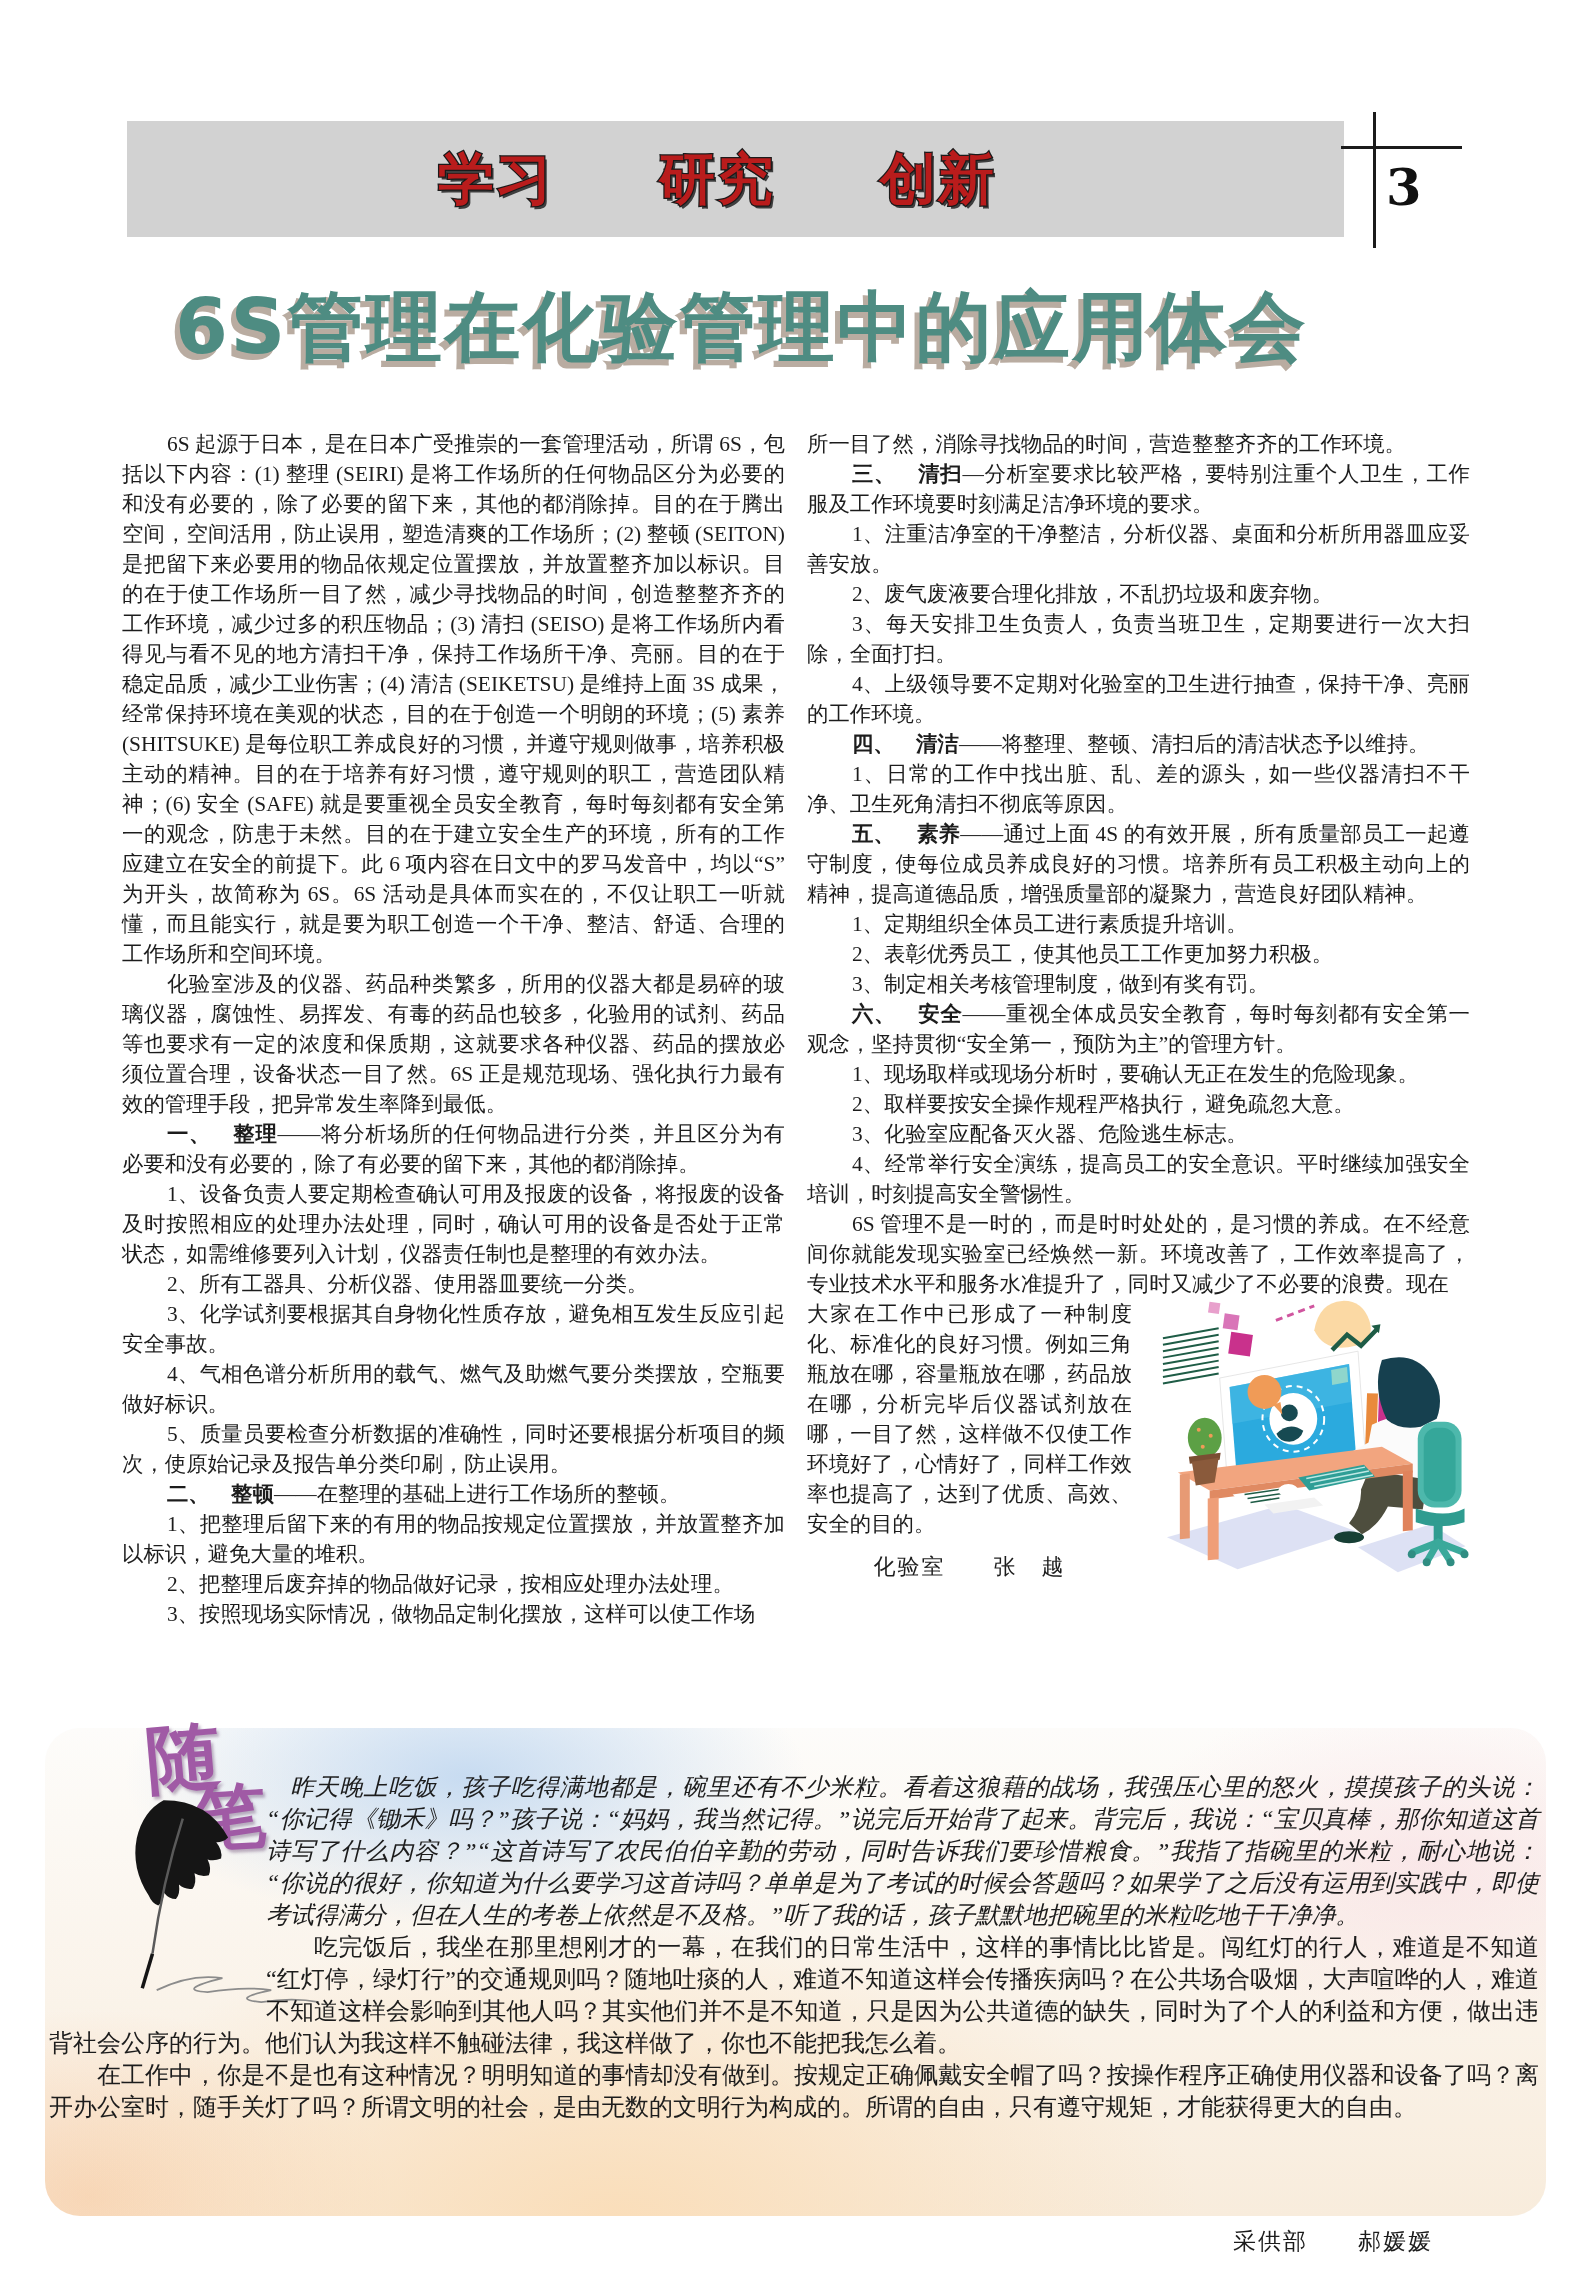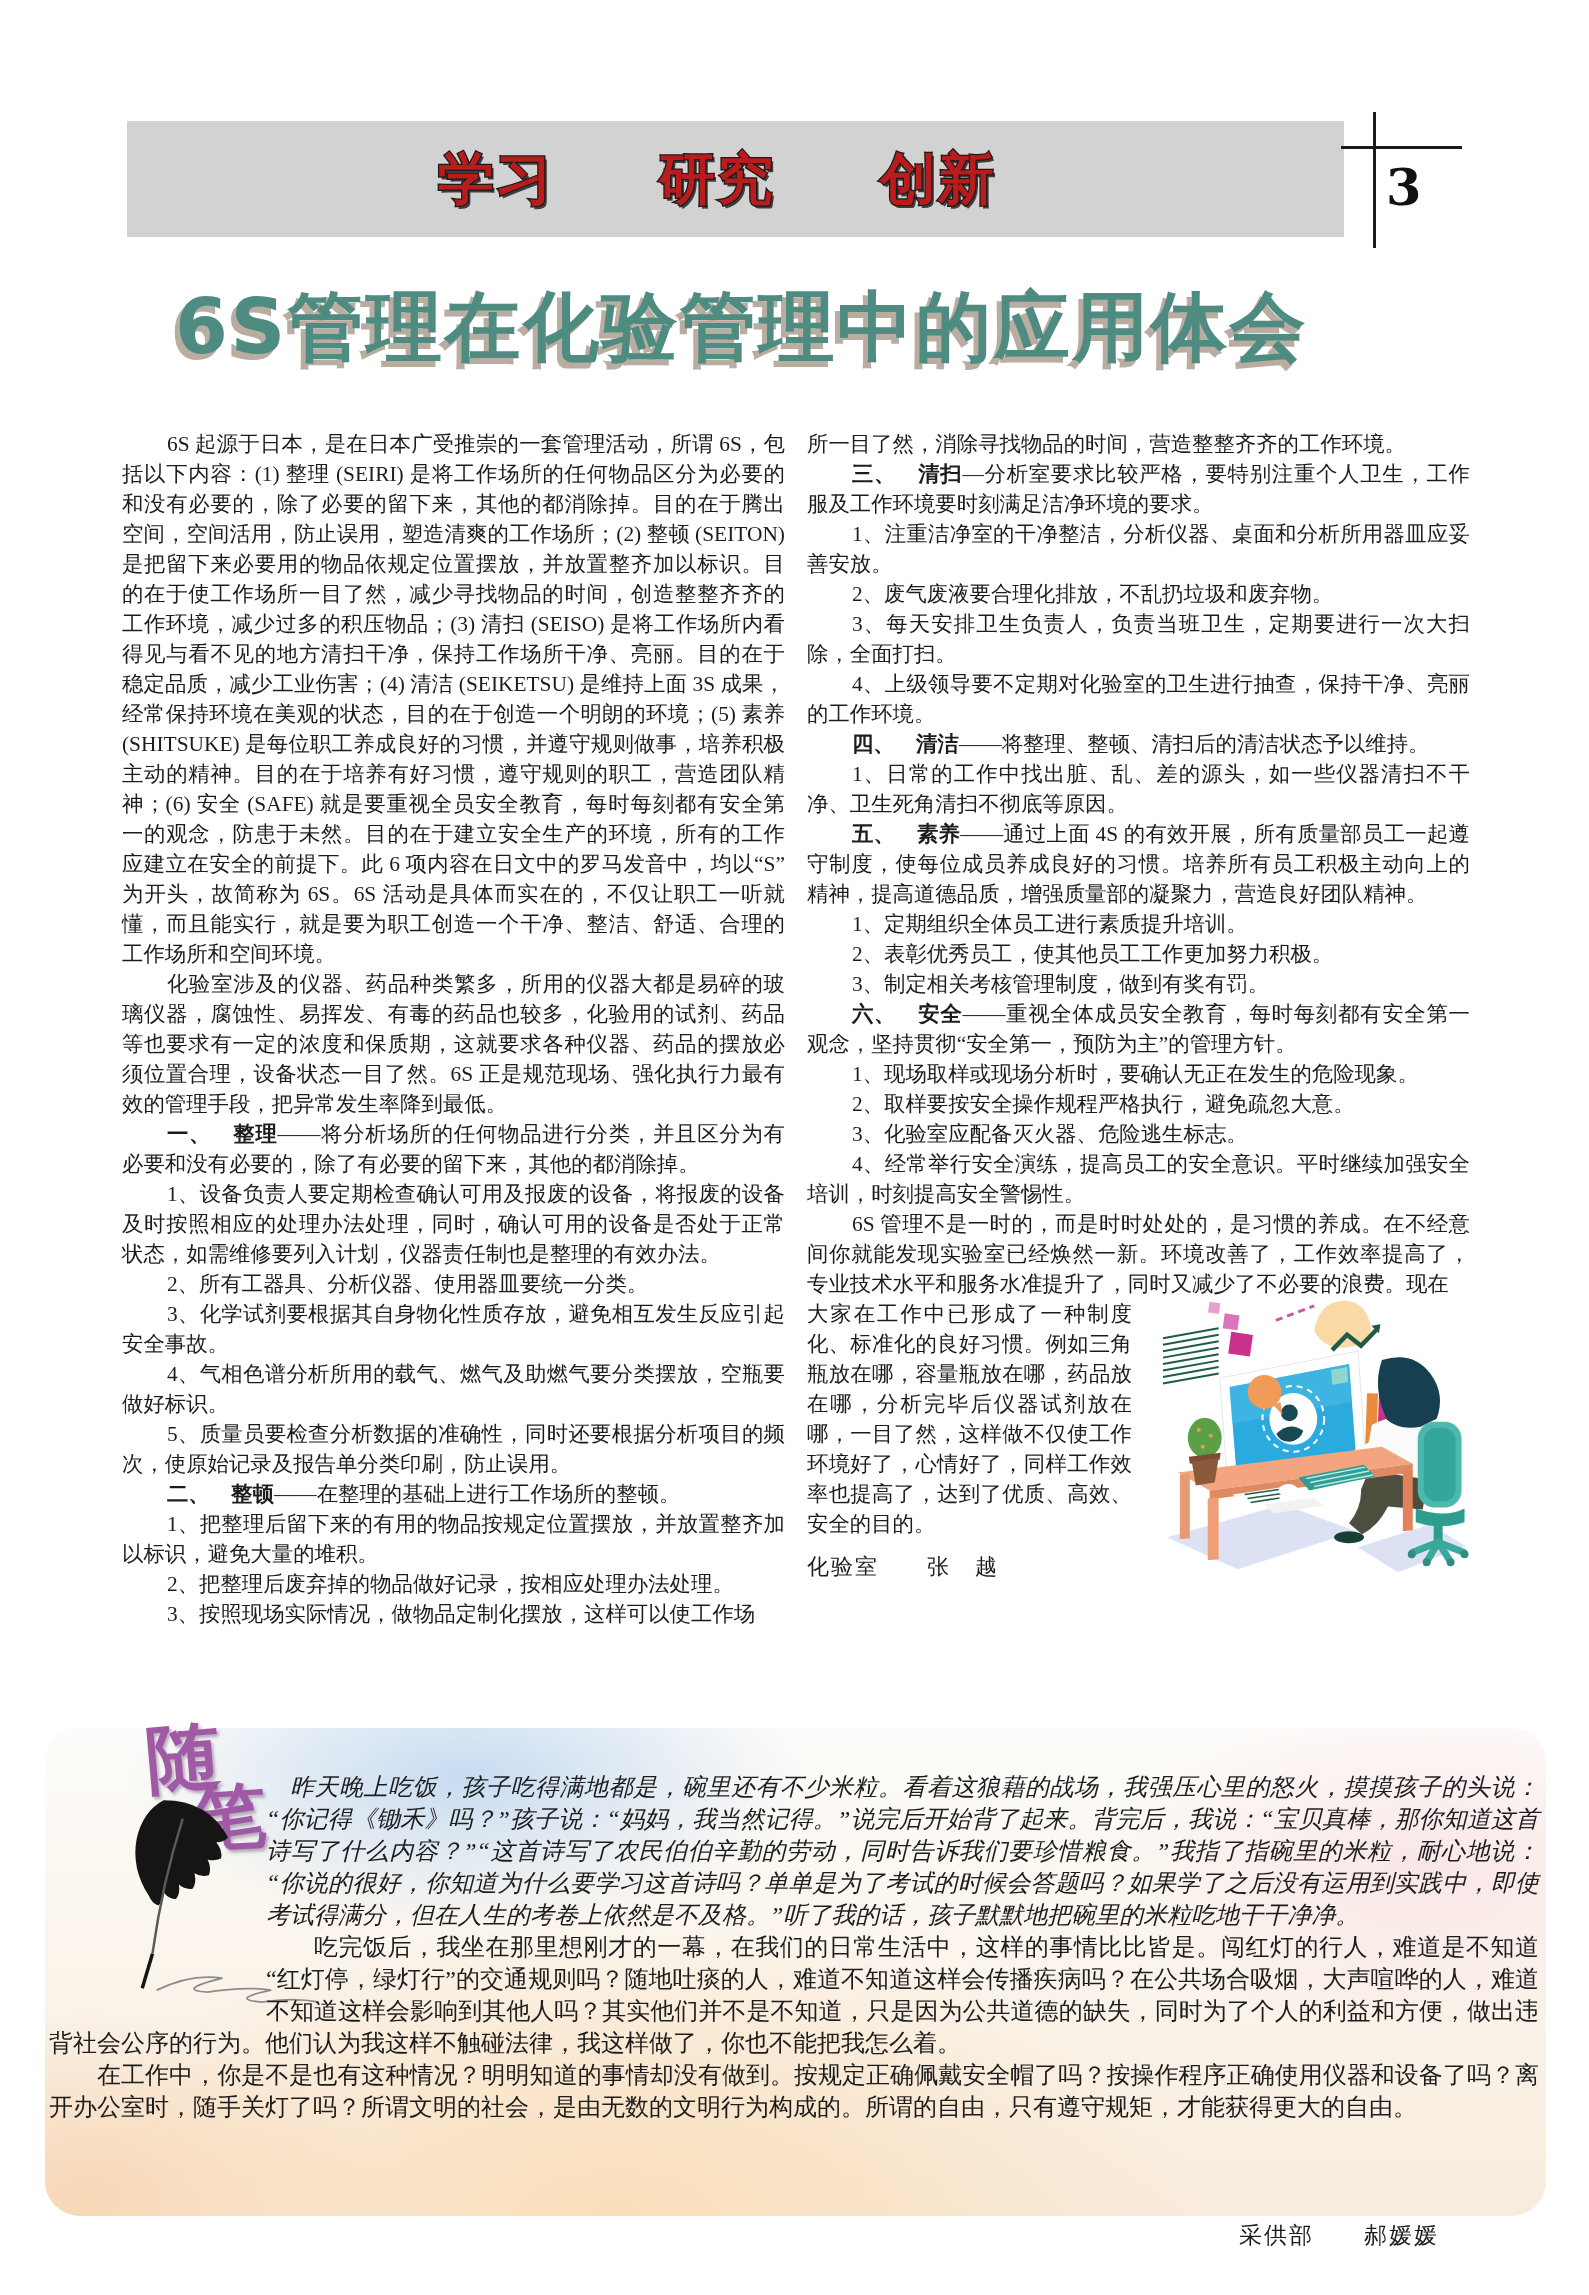--- a/index.html
+++ b/index.html
@@ -30,42 +30,42 @@
         text-align:justify;text-justify:inter-ideograph;margin-top:6px;}
   .col-left{left:0;}
   .col-right{left:685px;}
   .col p{margin:0;}
   p.p{text-indent:2.1em;}
   p.cont{text-indent:0;}
   .hb{font-weight:bold;}
 
   .illu{float:right;width:321px;height:282px;margin:0 0 3px 17px;}
   .illu svg{width:100%;height:100%;}
-  .art-byline{text-align:left;margin-top:13px !important;padding-right:4px;font-size:22px;letter-spacing:2px;}
+  .art-byline{text-align:center;margin-top:13px !important;padding-right:4px;font-size:22px;letter-spacing:2px;}
 
   
   .essay{position:absolute;left:45px;top:1728px;width:1501px;height:488px;border-radius:35px;
      background:
        radial-gradient(ellipse 473px 209px at 28% 10%, rgba(190,214,240,.85), rgba(190,214,240,0) 72%),
        radial-gradient(ellipse 448px 249px at 92% 28%, rgba(246,210,220,.45), rgba(246,210,220,0) 70%),
        radial-gradient(ellipse 747px 379px at 38% 100%, rgba(250,221,184,.95), rgba(250,221,184,0) 78%),
        radial-gradient(ellipse 399px 249px at 3% 96%, rgba(247,195,150,.55), rgba(247,195,150,0) 75%),
        linear-gradient(180deg,#fdfcfa,#f8ecdc);}
   .essay-text{position:absolute;left:4px;top:43px;right:7px;font-size:24px;line-height:32px;
         text-align:justify;text-justify:inter-ideograph;}
   .suibi-spacer{float:left;width:217px;height:225px;}
   .essay-text p{margin:0;}
   p.e1{text-indent:1em;font-style:italic;}
   p.e2{text-indent:2em;}
   .sb{position:absolute;font-family:"DejaVu Serif",serif;font-weight:bold;
       color:var(--suibi_purple,#a05aa5);text-shadow:2px 3px 3px rgba(80,40,90,.35);line-height:1;}
   .sb1{left:101px;top:-8px;font-size:74px;transform:rotate(-5deg);}
   .sb2{left:150px;top:53px;font-size:71px;transform:rotate(-3deg);}
   .quill{position:absolute;left:22px;top:59px;width:269px;height:234px;}
-  .essay-byline{position:absolute;right:141px;top:2211px;margin:9px;font-size:23px;letter-spacing:2px;}
+  .essay-byline{position:absolute;right:141px;top:2211px;margin:15px;font-size:23px;letter-spacing:2px;}
 </style>
 </head>
 <body>
 
 <div class="page">
 
   <div class="banner">
     <div class="banner-words">
       
     <span class="banner-word">学习</span><span class="banner-word">研究</span><span class="banner-word">创新</span></div>

